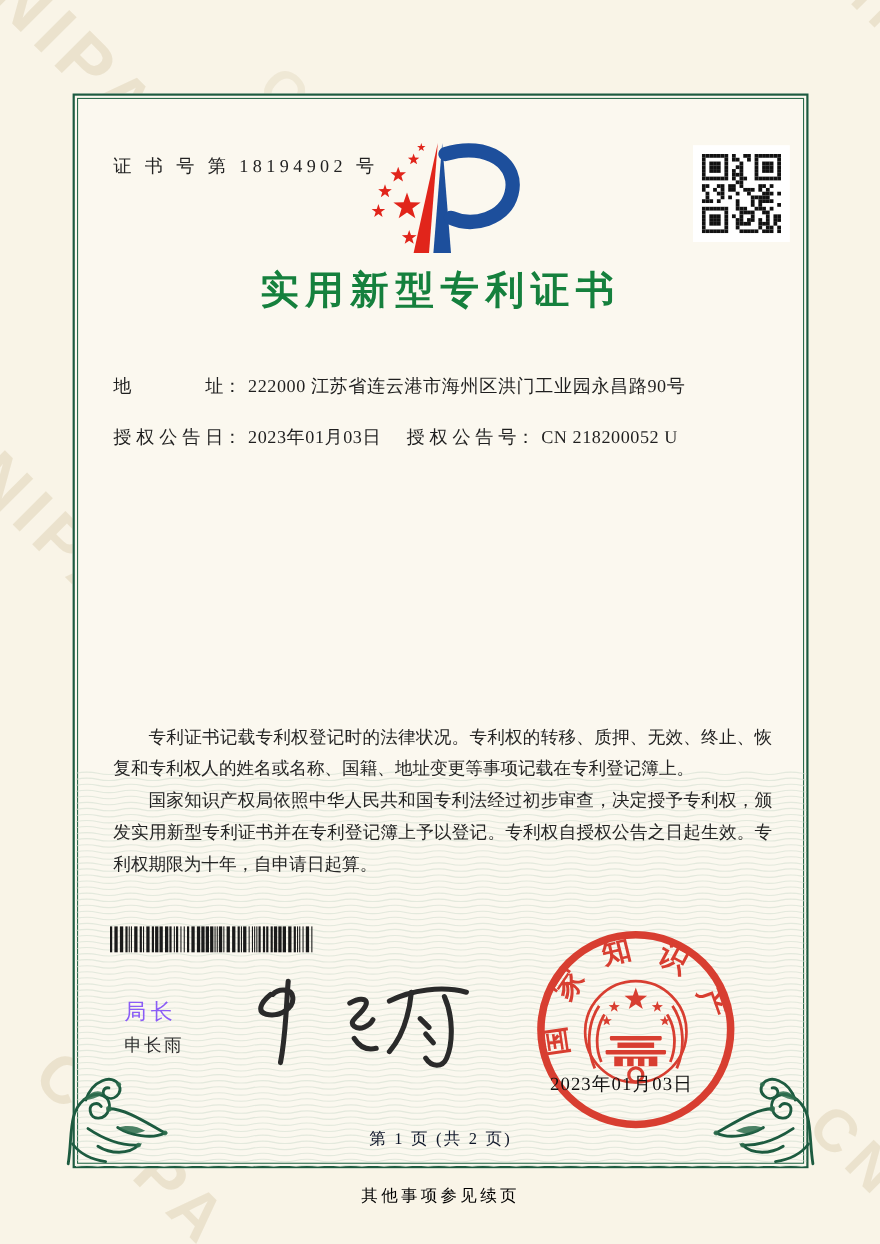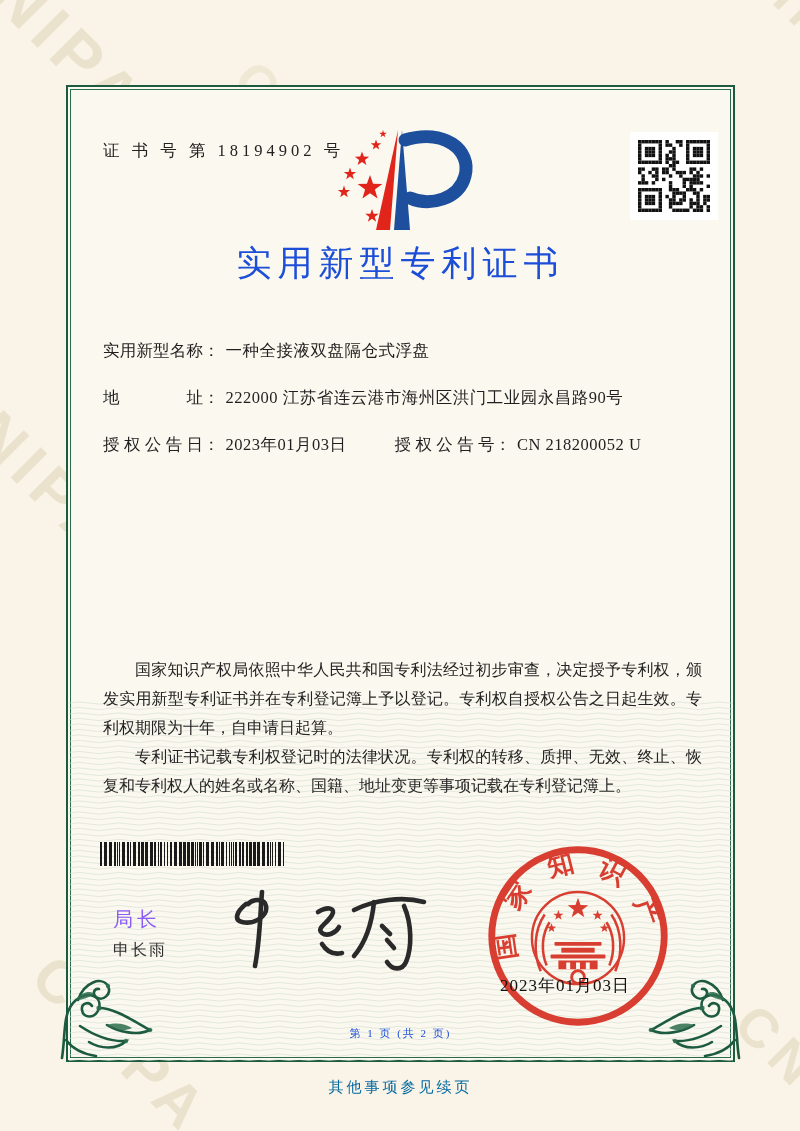--- a/index.html
+++ b/index.html
@@ -35,29 +35,29 @@
   .content{position:absolute;left:0;top:0;width:648px;height:1131px;z-index:2;}
   .cert-no{
     position:absolute;left:103px;top:140px;
     font-size:16.5px;letter-spacing:4px;color:#222;
   }
   #logo{position:absolute;left:312px;top:126px;}
   .qr-box{position:absolute;left:630px;top:132px;width:88px;height:88px;background:#fff;}
   #qr{position:absolute;left:8px;top:8px;}
   .doc-title{
     position:absolute;left:66px;top:240px;width:669px;
-    text-align:center;font-size:35px;font-weight:normal;letter-spacing:6px;color:#1d4ed8;
+    text-align:center;font-size:35px;font-weight:bold;letter-spacing:6px;color:#15803d;
   }
   #fields{position:absolute;left:103px;top:340px;width:610px;}
   .field-row{height:47px;font-size:16.5px;white-space:nowrap;}
   .f-label{display:inline-block;color:#1f1f1f;}
   .f-just{display:inline-block;width:100px;text-align:justify;text-align-last:justify;}
   .f-value{margin-left:6px;letter-spacing:0.5px;}
   .pair{display:inline-block;}
-  .pair2{margin-left:48px;}
+  .pair2{margin-left:23px;}
   #paras{position:absolute;left:103px;top:655px;width:599px;}
   #paras p{
     margin:0;font-family:"DejaVu Serif", serif;
     font-size:16px;line-height:29px;text-align:justify;text-indent:2em;color:#242424;
   }
   #barcode{position:absolute;left:100px;top:842px;}
   .signer-title{
     position:absolute;left:113px;top:906px;
     font-family:"Liberation Sans", sans-serif;font-size:20px;letter-spacing:4px;color:#8b5cf6;
   }
@@ -66,25 +66,25 @@
     font-family:"Liberation Sans", sans-serif;font-size:16px;letter-spacing:2px;color:#2e2e2e;
   }
   #signature{position:absolute;left:222px;top:882px;}
   #seal{position:absolute;left:480px;top:838px;opacity:0.95;}
   .seal-date{
     position:absolute;left:500px;top:974px;width:160px;
     font-size:17px;letter-spacing:1px;color:#111;z-index:3;
   }
   .page-info{
     position:absolute;left:66px;top:1026px;width:669px;text-align:center;
-    font-size:11px;letter-spacing:2px;color:#1d4ed8;
+    font-size:15px;letter-spacing:2px;color:#0f172a;
   }
   .footer-note{
     position:absolute;left:66px;top:1078px;width:669px;text-align:center;
-    font-family:"DejaVu Serif", serif;font-size:15px;letter-spacing:3px;color:#0369a1;
+    font-family:"DejaVu Serif", serif;font-size:15px;letter-spacing:3px;color:#000000;
   }
   .flourish{position:absolute;z-index:2;}
 </style>
 </head>
 <body>
 
 <span class="wm" style="left:-70px;top:-10px;font-size:66px;">CNIPA</span>
 <span class="wm" style="left:215px;top:110px;font-size:52px;color:rgba(222,208,180,0.35);">CNIPA</span>
 <span class="wm" style="left:470px;top:330px;font-size:56px;color:rgba(226,212,184,0.45);">CNIPA</span>
 <span class="wm" style="left:-85px;top:430px;font-size:62px;">CNIPA</span>
@@ -438,28 +438,27 @@
         <rect x="20.57142857142857" y="58.285714285714285" width="3.4285714285714284" height="3.4285714285714284" fill="#111"></rect>
         <rect x="20.57142857142857" y="61.71428571428571" width="3.4285714285714284" height="3.4285714285714284" fill="#111"></rect>
         <rect x="20.57142857142857" y="65.14285714285714" width="3.4285714285714284" height="3.4285714285714284" fill="#111"></rect>
         <rect x="20.57142857142857" y="68.57142857142857" width="3.4285714285714284" height="3.4285714285714284" fill="#111"></rect>
       </svg>
   </div>
 
   <div class="doc-title">实用新型专利证书</div>
 
   <div id="fields">
-      <div class="field-row"><span class="pair "><span class="f-label"><span class="f-just">实用新型名称</span><span>：</span></span><span class="f-value">一种全接液双盘隔仓式浮盘</span></span></div>
       <div class="field-row"><span class="pair "><span class="f-label"><span class="f-just">地址</span><span>：</span></span><span class="f-value">222000 江苏省连云港市海州区洪门工业园永昌路90号</span></span></div>
       <div class="field-row"><span class="pair "><span class="f-label"><span class="f-just">授权公告日</span><span>：</span></span><span class="f-value">2023年01月03日</span></span><span class="pair pair2"><span class="f-label"><span class="f-just">授权公告号</span><span>：</span></span><span class="f-value">CN 218200052 U</span></span></div>
     </div>
 
   <div id="paras">
+      <p>专利证书记载专利权登记时的法律状况。专利权的转移、质押、无效、终止、恢复和专利权人的姓名或名称、国籍、地址变更等事项记载在专利登记簿上。</p>
       <p>国家知识产权局依照中华人民共和国专利法经过初步审查，决定授予专利权，颁发实用新型专利证书并在专利登记簿上予以登记。专利权自授权公告之日起生效。专利权期限为十年，自申请日起算。</p>
-      <p>专利证书记载专利权登记时的法律状况。专利权的转移、质押、无效、终止、恢复和专利权人的姓名或名称、国籍、地址变更等事项记载在专利登记簿上。</p>
     </div>
 
   <svg id="barcode" width="192" height="24">
       <rect x="0" y="0" width="2" height="24" fill="#1a1a1a"></rect>
       <rect x="4" y="0" width="3" height="24" fill="#1a1a1a"></rect>
       <rect x="9" y="0" width="3" height="24" fill="#1a1a1a"></rect>
       <rect x="14" y="0" width="2" height="24" fill="#1a1a1a"></rect>
       <rect x="17" y="0" width="1" height="24" fill="#1a1a1a"></rect>
       <rect x="19" y="0" width="1" height="24" fill="#1a1a1a"></rect>
       <rect x="22" y="0" width="3" height="24" fill="#1a1a1a"></rect>

